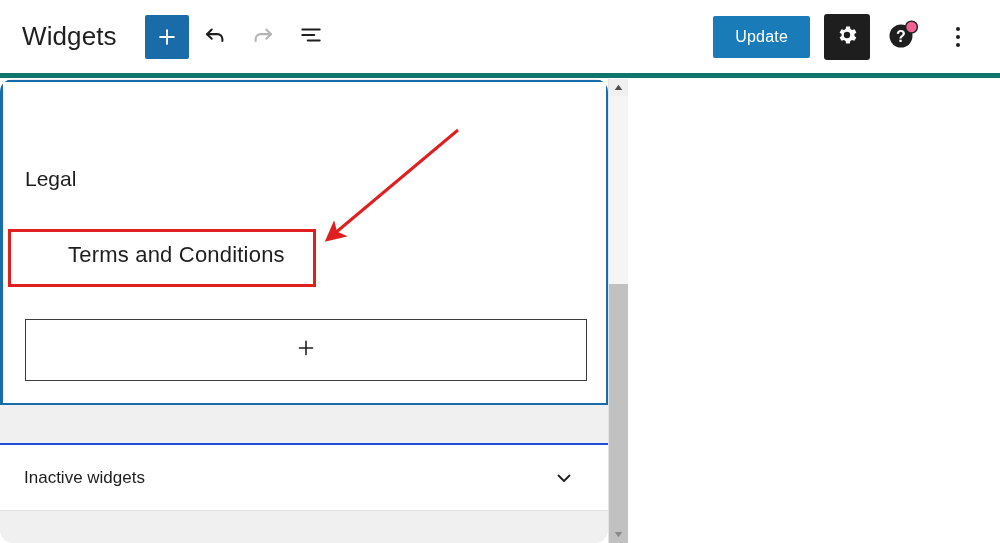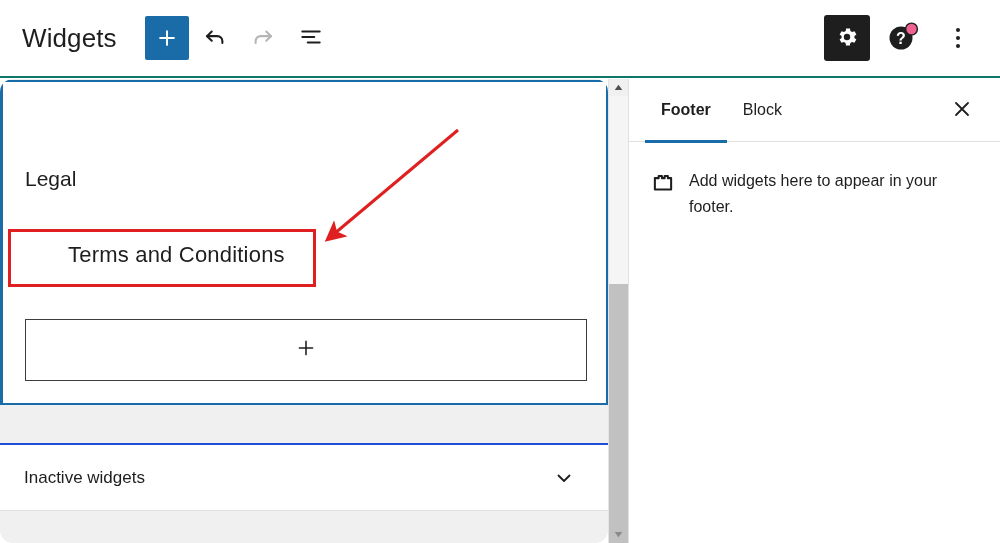--- a/index.html
+++ b/index.html
@@ -8,21 +8,21 @@
     font-family: "Liberation Sans", sans-serif;
     background: #ffffff;
     overflow: hidden;
   }
   #root { position: relative; width: 1000px; height: 543px; }
 
   
   .header {
     position: absolute; left: 0; top: 0; width: 1000px; height: 78px;
     background: #ffffff;
-    border-bottom: 2px solid #0f766e;
+    border-bottom: 5px solid #0f766e;
     display: flex; align-items: center;
   }
   .hdr-left { display: flex; align-items: center; padding-left: 22px; }
   .hdr-right { margin-left: auto; display: flex; align-items: center; padding-right: 20px; }
 
   .page-title {
     font-size: 26px; color: #1e1e1e; font-weight: 400;
     letter-spacing: .1px; margin-right: 28px;
   }
   .add-btn {
@@ -198,20 +198,21 @@
           <svg width="26" height="26" viewBox="0 0 24 24" aria-hidden="true">
             <path d="M4 7 H20" stroke="#1e1e1e" stroke-width="1.9" stroke-linecap="round"></path>
             <path d="M4 12 H15" stroke="#1e1e1e" stroke-width="1.9" stroke-linecap="round"></path>
             <path d="M9 17 H20" stroke="#1e1e1e" stroke-width="1.9" stroke-linecap="round"></path>
           </svg>
         </span>
       </button>
     </div>
 
     <div class="hdr-right">
+      <button class="update-btn">Update</button>
 
       <button class="gear-btn">
         <span>
           <svg width="24" height="24" viewBox="0 0 24 24" aria-hidden="true">
             <path fill="#ffffff" d="M19.4 13a7.6 7.6 0 0 0 0-2l2-1.5-1.9-3.3-2.4.9a7.5 7.5 0 0 0-1.7-1l-.4-2.5h-3.9l-.4 2.5a7.5 7.5 0 0 0-1.7 1l-2.4-.9L4.6 9.5 6.6 11a7.6 7.6 0 0 0 0 2l-2 1.5 1.9 3.3 2.4-.9a7.5 7.5 0 0 0 1.7 1l.4 2.5h3.9l.4-2.5a7.5 7.5 0 0 0 1.7-1l2.4.9 1.9-3.3-2-1.5zM12 15.2A3.2 3.2 0 1 1 15.2 12 3.2 3.2 0 0 1 12 15.2z"></path>
           </svg>
         </span>
       </button>
 
       <button class="help-btn">
@@ -268,42 +269,20 @@
     </div>
     <div class="sb-thumb"></div>
     <div class="sb-track-lower"></div>
     <div class="sb-arrow down">
       <svg width="9" height="7" viewBox="0 0 9 7" aria-hidden="true">
           <path d="M4.5 6.2 L0.7 1 H8.3 Z" fill="#8a8a8a"></path>
         </svg>
     </div>
   </div>
 
-  <div class="sidebar">
-    <div class="tabrow">
-      <button class="tab active">Footer</button>
-      <button class="tab">Block</button>
-      <button class="close-btn">
-        <span>
-          <svg width="20" height="20" viewBox="0 0 20 20" aria-hidden="true">
-            <path d="M4 4 L16 16 M16 4 L4 16" stroke="#1e1e1e" stroke-width="1.8" stroke-linecap="round"></path>
-          </svg>
-        </span>
-      </button>
-    </div>
-
-    <div class="sb-body">
-      <span class="sb-icon">
-        <svg width="26" height="26" viewBox="0 0 24 24" aria-hidden="true">
-          <path d="M4.5 7.5 H8 V5.5 H11 V7.5 H13.5 V5.5 H16.5 V7.5 H19.5 V18 H4.5 Z" fill="none" stroke="#1e1e1e" stroke-width="1.9" stroke-linejoin="round"></path>
-        </svg>
-      </span>
-      <div class="sb-desc">Add widgets here to appear in your footer.</div>
-    </div>
-  </div>
 
   <div class="anno-box"></div>
   <svg class="anno-svg" viewBox="0 0 1000 543" aria-hidden="true">
     <defs>
       <marker id="ahead" markerWidth="7" markerHeight="7" refX="5.6" refY="3.5" orient="auto">
         <path d="M0,0 L7,3.5 L0,7 L1.7,3.5 Z" fill="#e02020"></path>
       </marker>
     </defs>
     <line x1="458" y1="130" x2="328" y2="239" stroke="#e02020" stroke-width="3" marker-end="url(#ahead)"></line>
   </svg>

